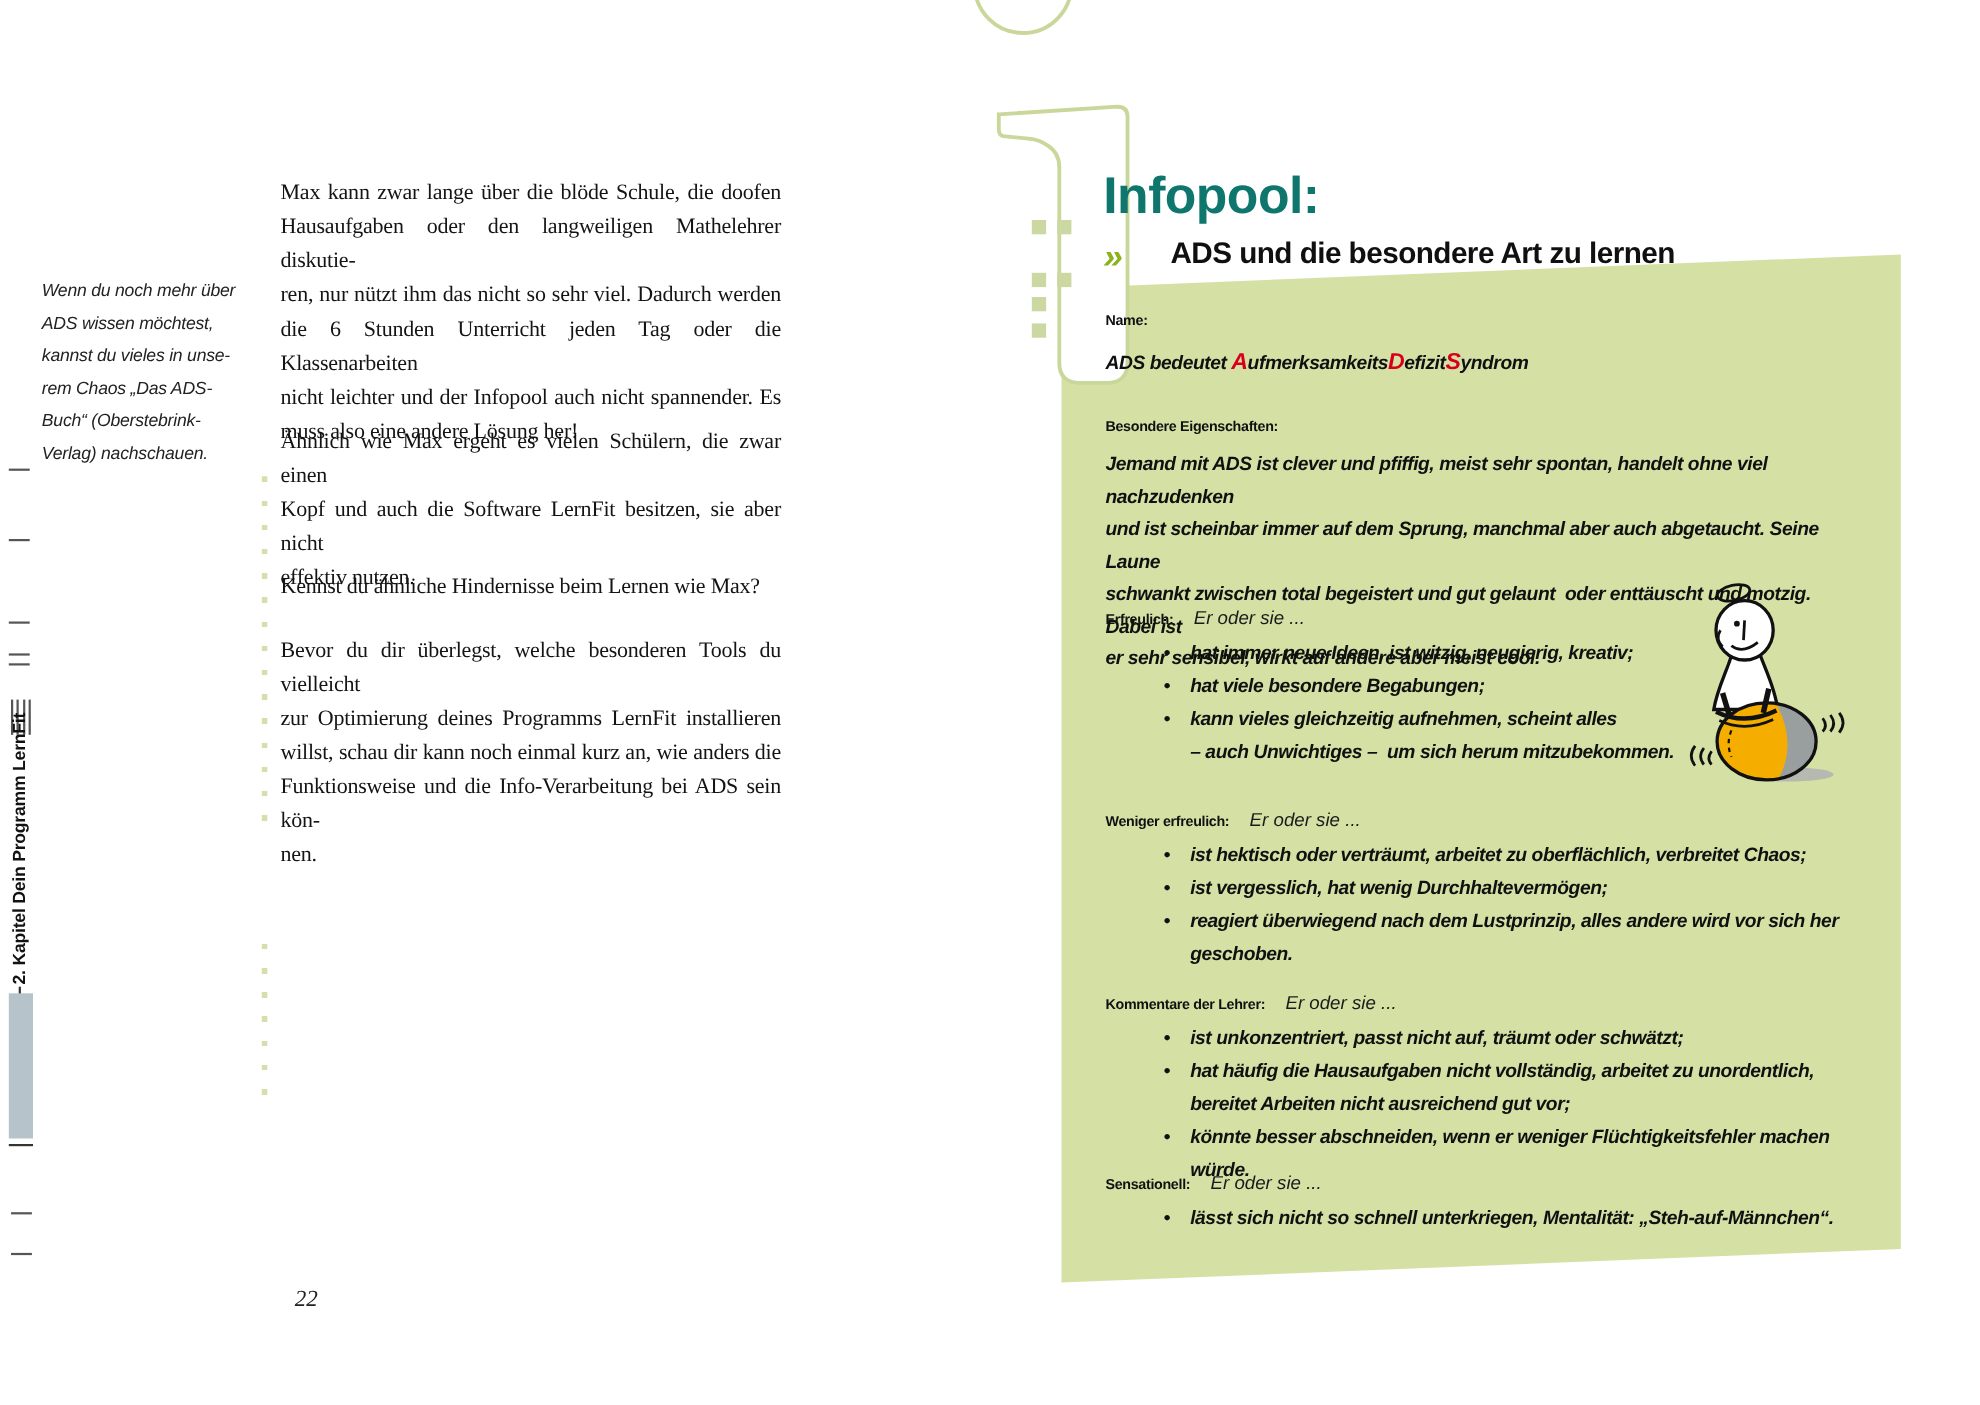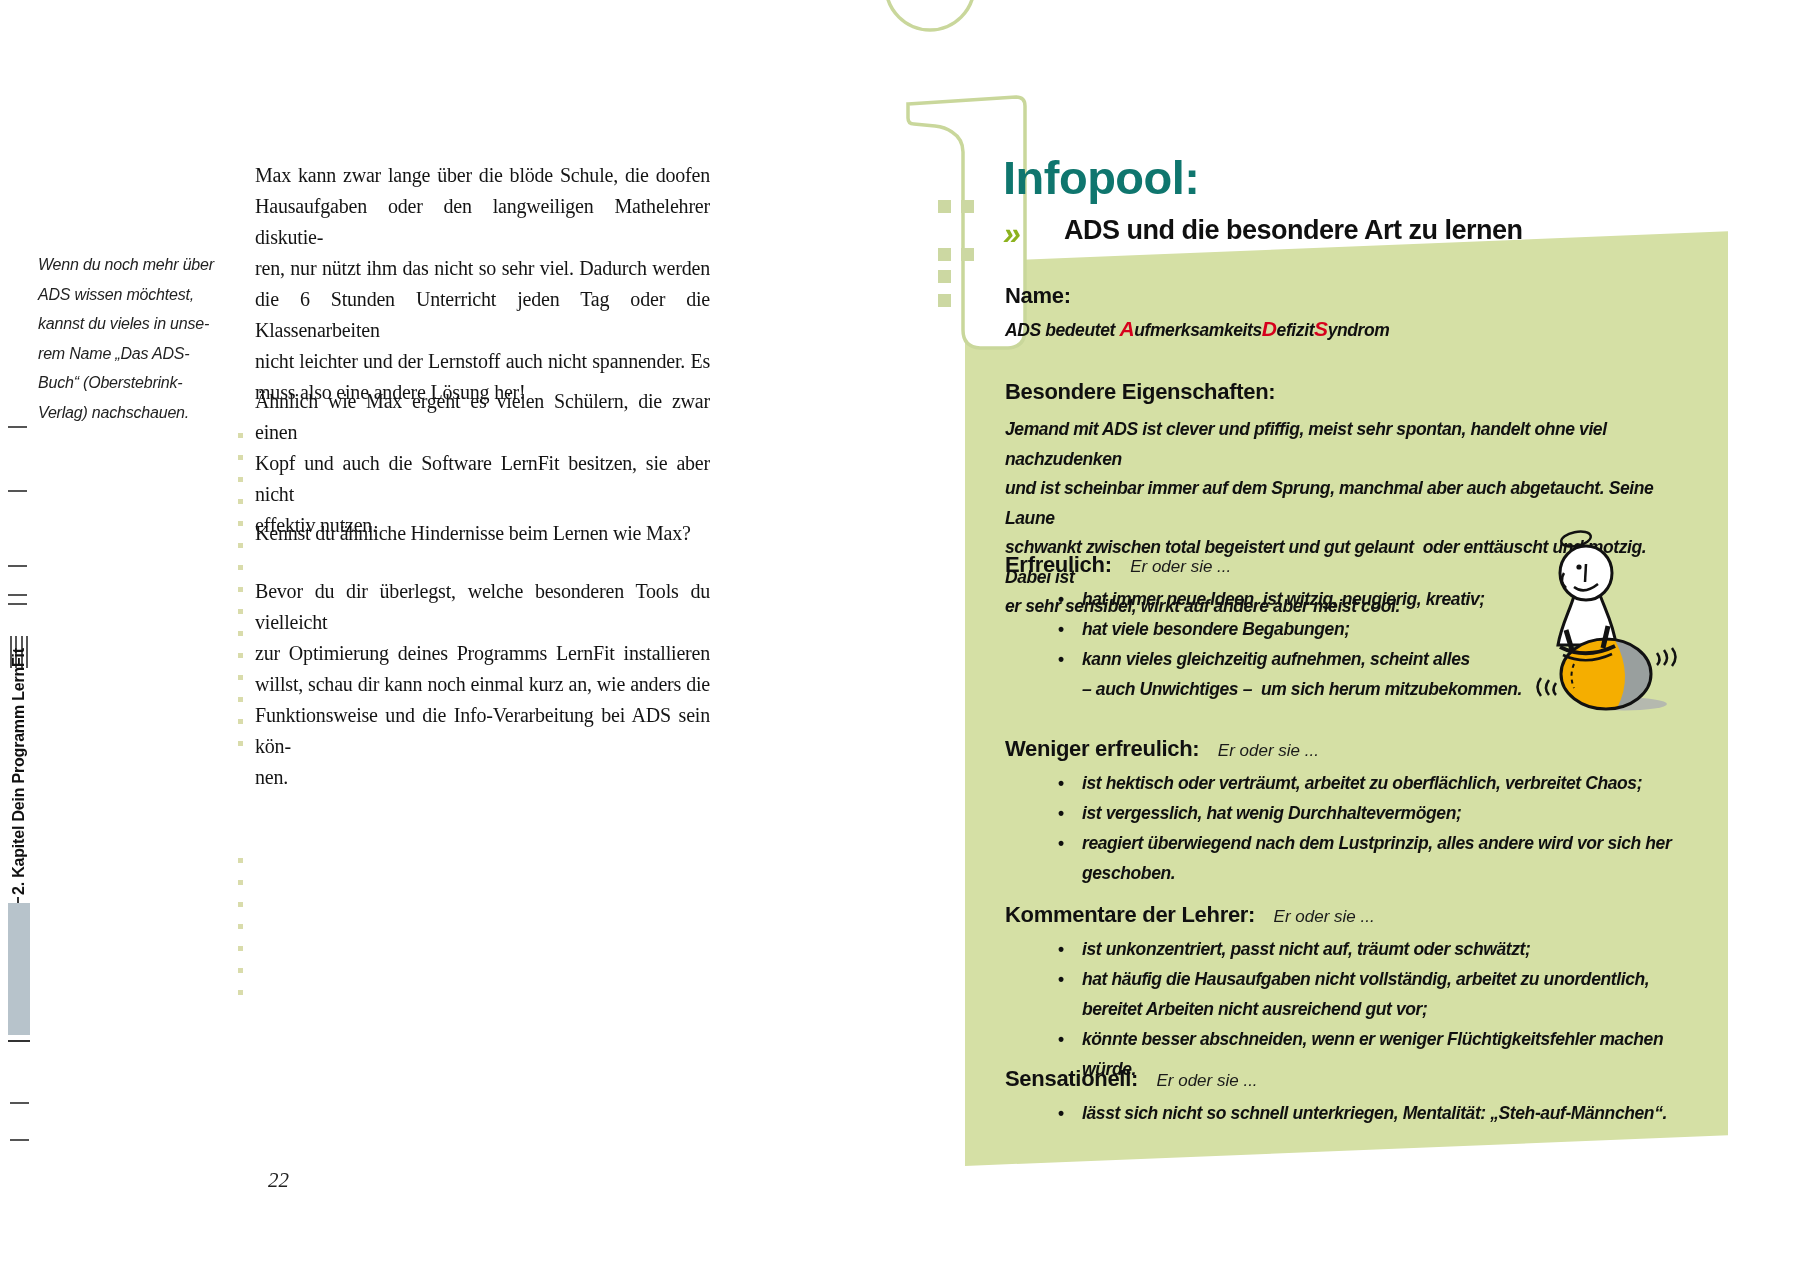--- a/index.html
+++ b/index.html
@@ -46,21 +46,21 @@
   .chevrons{left:1003px;top:215px;font-size:32px;font-weight:900;font-style:italic;
     color:#8cb21e;letter-spacing:-3px;}
   .subtitle{left:1064px;top:215px;font-size:27px;font-weight:700;letter-spacing:-0.5px;
     color:#101010;}
 
   .green-box{left:965px;top:262px;width:763px;height:904px;background:#d5e0a5;
     transform:skewY(-2.3deg);transform-origin:left top;}
 
   .box-content{left:0;top:0;width:1800px;height:1277px;pointer-events:none;}
   .box-content > div{position:absolute;left:1005px;width:690px;}
-  .box-label{font-size:22px;font-weight:700;letter-spacing:-0.3px;color:#101010;}
+  .box-label{font-size:13px;font-weight:700;letter-spacing:-0.3px;color:#101010;}
   .box-intro{font-size:17px;font-style:italic;font-weight:400;margin-left:14px;color:#1a1a1a;}
   .box-italic{font-size:17.5px;font-style:italic;font-weight:700;letter-spacing:-0.4px;
     color:#101010;line-height:29.5px;white-space:pre-wrap;}
   .name-label{top:283px;} .name-line{top:314px;}
   .name-line .red{color:#d6001c;font-size:21px;font-weight:800;}
   .sec{}
   .s0{top:379px;} .s1{top:552px;} .s2{top:736px;} .s3{top:886px;margin-top:16px;} .s4{top:1066px;}
   .sec-text{margin-top:10px;}
   .sec ul{list-style:none;margin:6px 0 0 0;padding:0 0 0 53px;}
   .sec li{position:relative;padding-left:24px;line-height:30px;font-size:17.5px;
@@ -89,32 +89,32 @@
 <div class="abs hmark hm-b2"></div>
 
 <div class="abs dot-strip dots-upper"></div>
 <div class="abs dot-strip dots-lower"></div>
 
 <div class="abs margin-note">
 
 <div class="note-line">Wenn du noch mehr über</div>
     <div class="note-line">ADS wissen möchtest,</div>
     <div class="note-line">kannst du vieles in unse-</div>
-    <div class="note-line">rem Name „Das ADS-</div>
+    <div class="note-line">rem Chaos „Das ADS-</div>
     <div class="note-line">Buch“ (Oberstebrink-</div>
     <div class="note-line">Verlag) nachschauen.</div>
   </div>
 
 <div class="abs main-col p1">
 
 <div class="jline">Max kann zwar lange über die blöde Schule, die doofen</div>
     <div class="jline">Hausaufgaben oder den langweiligen Mathelehrer diskutie-</div>
     <div class="jline">ren, nur nützt ihm das nicht so sehr viel. Dadurch werden</div>
     <div class="jline">die 6 Stunden Unterricht jeden Tag oder die Klassenarbeiten</div>
-    <div class="jline">nicht leichter und der Lernstoff auch nicht spannender. Es</div>
+    <div class="jline">nicht leichter und der Infopool auch nicht spannender. Es</div>
     <div class="jline">muss also eine andere Lösung her!</div>
   </div>
 <div class="abs main-col p2">
 
 <div class="jline">Ähnlich wie Max ergeht es vielen Schülern, die zwar einen</div>
     <div class="jline">Kopf und auch die Software LernFit besitzen, sie aber nicht</div>
     <div class="jline">effektiv nutzen.</div>
   </div>
 <div class="abs main-col p3">
 

